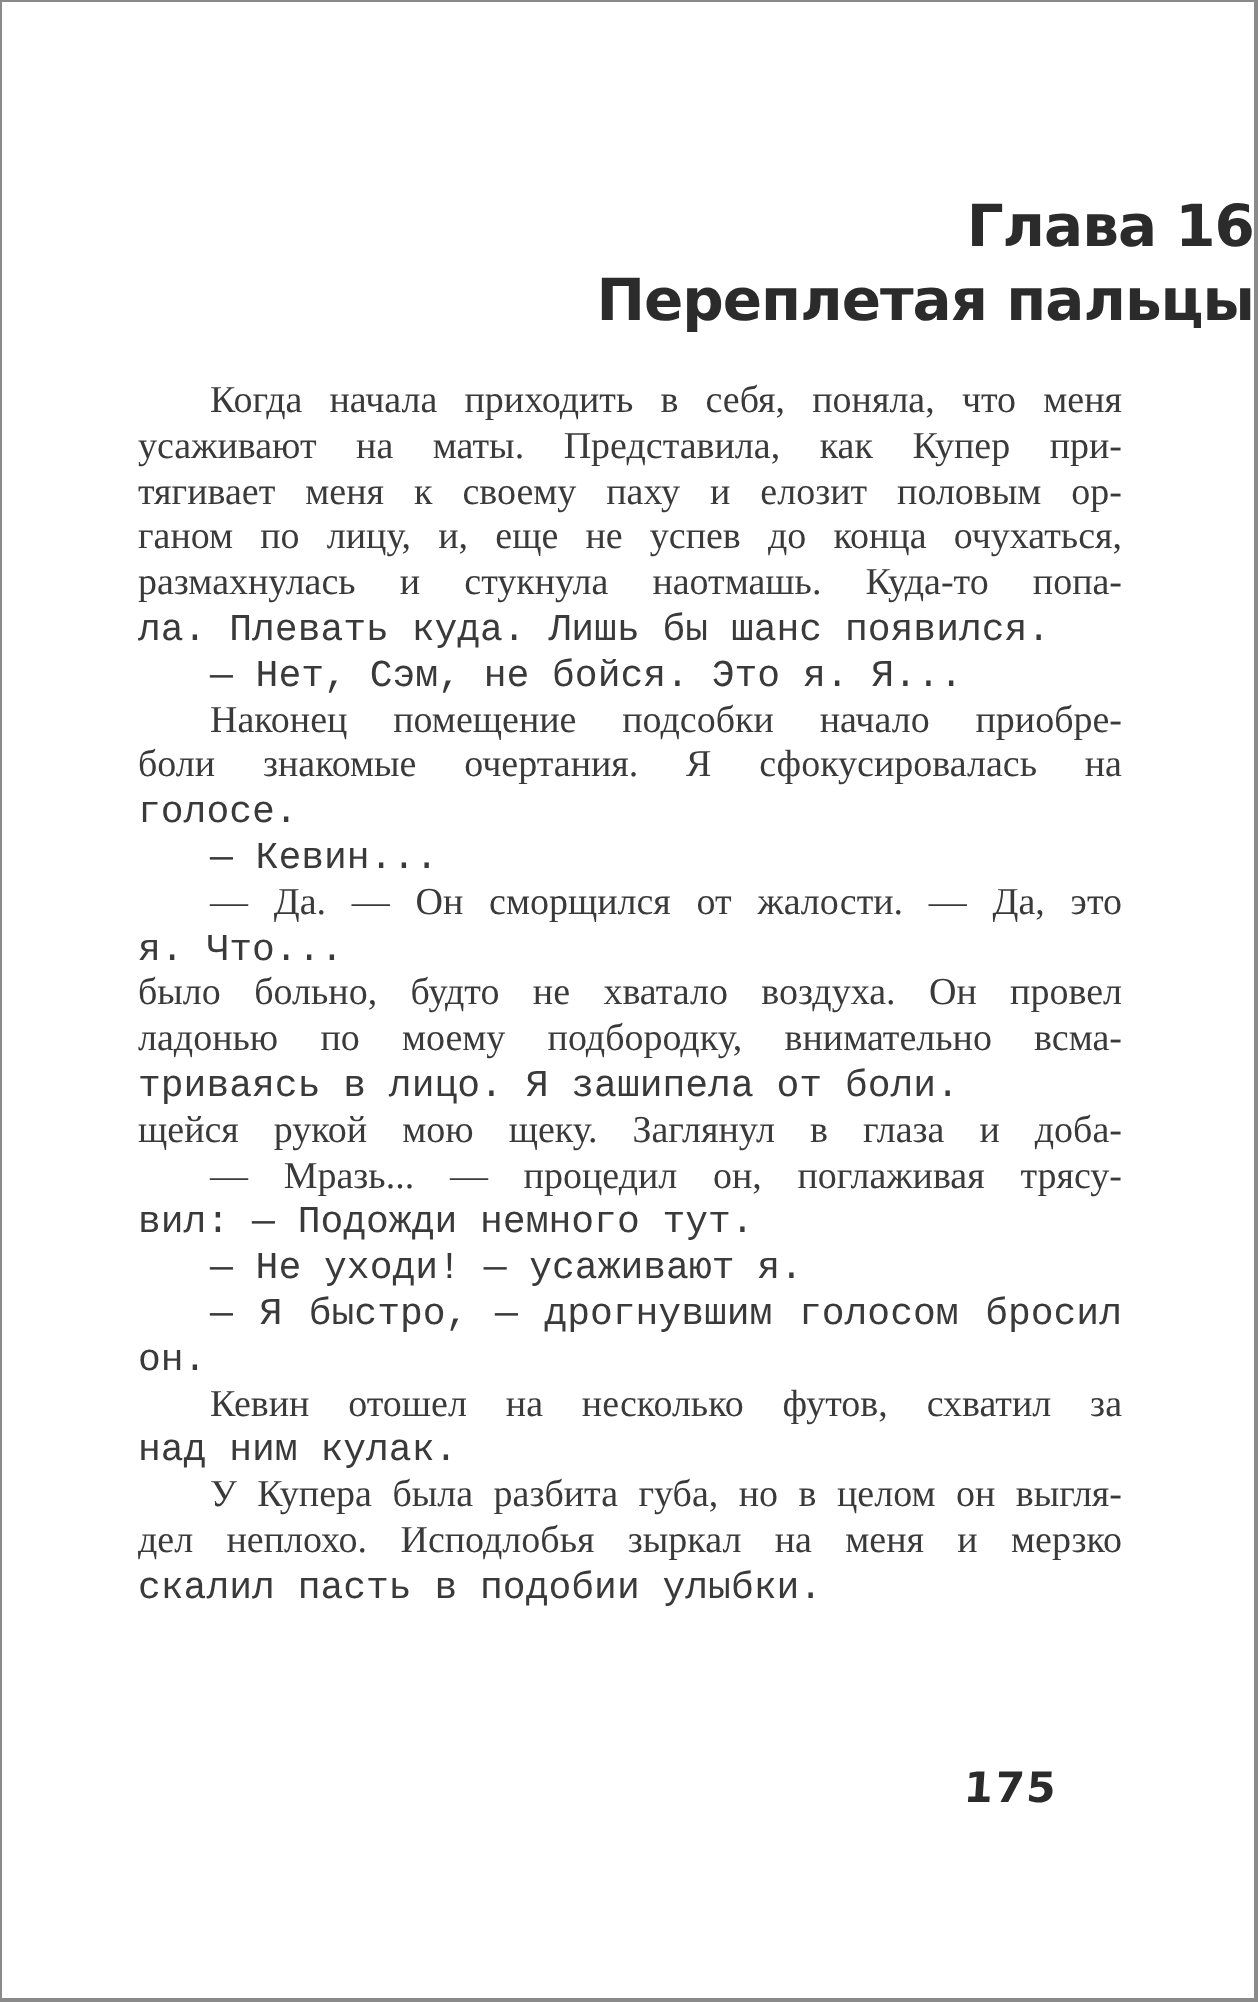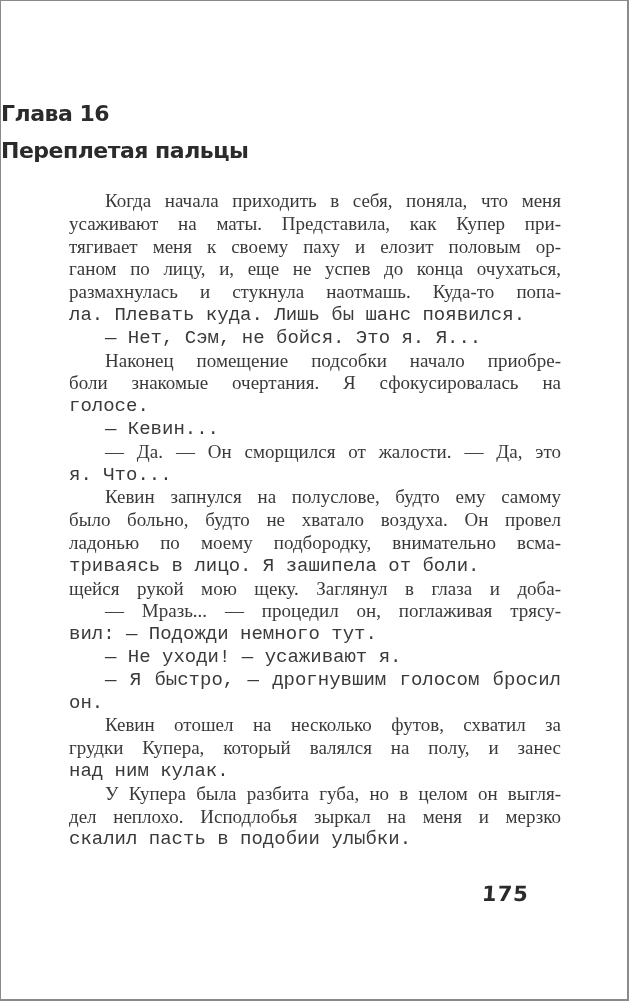--- a/index.html
+++ b/index.html
@@ -8,24 +8,24 @@
   *{margin:0;padding:0;box-sizing:border-box;}
   html,body{width:629px;height:1001px;background:#fff;overflow:hidden;}
   .page{
     position:relative;width:629px;height:1001px;
     background:var(--bg);
     border:1px solid var(--border);
     border-right-width:2px;border-bottom-width:2px;
   }
   .chapter-title{
     position:absolute;top:94px;left:0;right:0;
-    text-align:left;
+    text-align:right;
     font-family:"DejaVu Sans",sans-serif;
     font-weight:bold;
-    font-size:22px;line-height:37px;
+    font-size:29px;line-height:37px;
     color:var(--title);
     letter-spacing:-0.5px;
   }
   .text-block{
     position:absolute;top:189px;left:68px;width:492px;
     font-family:"Liberation Serif",serif;
     font-size:19px;line-height:22.8px;
     color:var(--text);
   }
   .line{
@@ -60,30 +60,28 @@
       <div class="line">ганом по лицу, и, еще не успев до конца очухаться,</div>
       <div class="line">размахнулась и стукнула наотмашь. Куда-то попа-</div>
       <div class="line last">ла. Плевать куда. Лишь бы шанс появился.</div>
       <div class="line first last">— Нет, Сэм, не бойся. Это я. Я...</div>
       <div class="line first">Наконец помещение подсобки начало приобре-</div>
       <div class="line">боли знакомые очертания. Я сфокусировалась на</div>
       <div class="line last">голосе.</div>
       <div class="line first last">— Кевин...</div>
       <div class="line first">— Да. — Он сморщился от жалости. — Да, это</div>
       <div class="line last">я. Что...</div>
-      <div class="line first">Кевин запнулся на полуслове, будто ему самому</div>
       <div class="line">было больно, будто не хватало воздуха. Он провел</div>
       <div class="line">ладонью по моему подбородку, внимательно всма-</div>
       <div class="line last">триваясь в лицо. Я зашипела от боли.</div>
       <div class="line">щейся рукой мою щеку. Заглянул в глаза и доба-</div>
       <div class="line first">— Мразь... — процедил он, поглаживая трясу-</div>
       <div class="line last">вил: — Подожди немного тут.</div>
       <div class="line first last">— Не уходи! — усаживают я.</div>
       <div class="line first last">— Я быстро, — дрогнувшим голосом бросил он.</div>
       <div class="line first">Кевин отошел на несколько футов, схватил за</div>
-      <div class="line">грудки Купера, который валялся на полу, и занес</div>
       <div class="line last">над ним кулак.</div>
       <div class="line first">У Купера была разбита губа, но в целом он выгля-</div>
       <div class="line">дел неплохо. Исподлобья зыркал на меня и мерзко</div>
       <div class="line last">скалил пасть в подобии улыбки.</div>
     </div>
   <div class="page-number">175</div>
 </div>
 
 </body></html>

